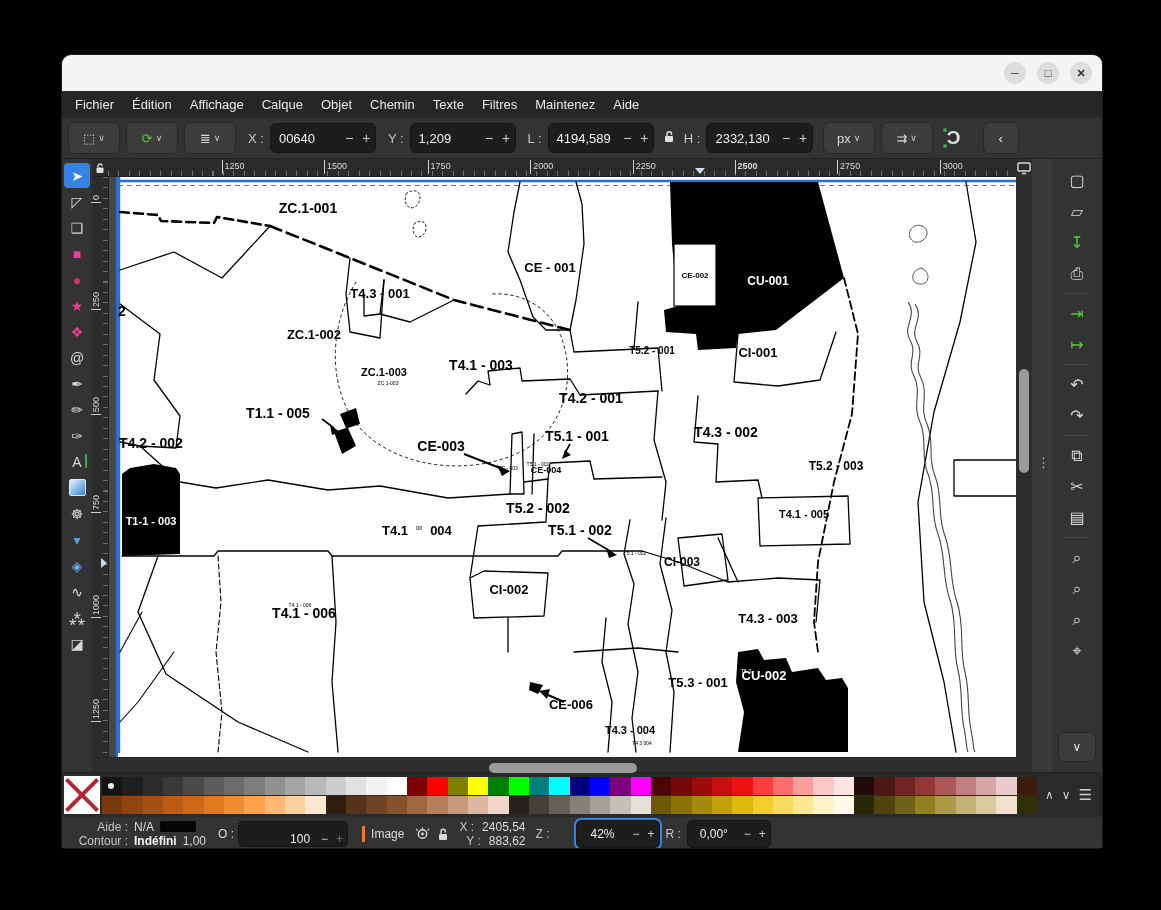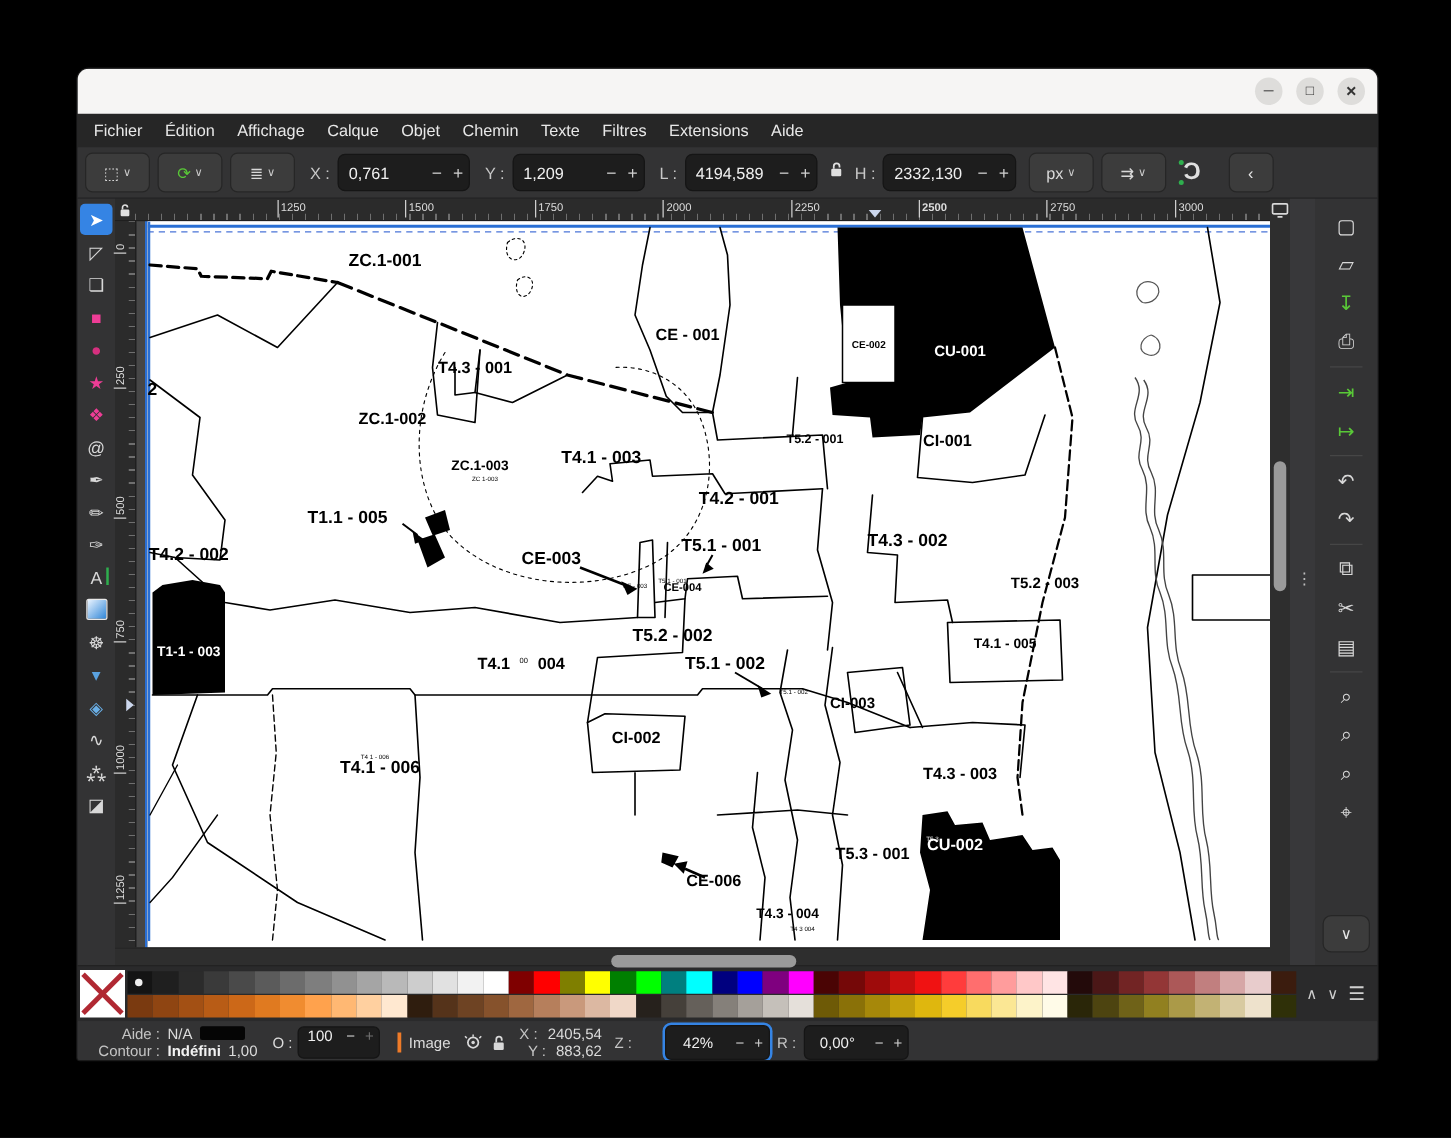--- a/index.html
+++ b/index.html
@@ -88,21 +88,21 @@
   .palctrl span{font-size:12px;}
   
   .statusbar{height:33px;background:#333334;display:flex;align-items:center;color:#dcdcdc;
     font-size:12px;gap:6px;padding:0 8px;}
   .fs{display:flex;flex-direction:column;line-height:14px;}
   .fs .r{display:flex;gap:6px;align-items:center;}
   .fs .k{color:#c4c4c4;min-width:58px;text-align:right;}
   .fillswatch{width:36px;height:11px;background:#050505;border-radius:2px;}
   .bold{font-weight:bold;color:#f2f2f2;}
   .ospin{display:flex;align-items:center;gap:4px;margin-left:6px;}
-  .obox{height:24px;background:#1d1d1d;border:1px solid #151515;border-radius:5px;display:flex;align-items:flex-start;}
+  .obox{height:24px;background:#1d1d1d;border:1px solid #151515;border-radius:5px;display:flex;align-items:flex-end;padding-left:44px;}
   .obox .val{padding:0 7px;font-size:12px;color:#f0f0f0;}
   .obox .sb{width:15px;text-align:center;color:#cfcfcf;}
   .obox .sb.dis{color:#6f6f6f;}
   .layerflag{display:flex;align-items:center;gap:6px;margin-left:8px;}
   .layerbar{width:3px;height:16px;background:#ef7b28;}
   .hint{font-size:11.5px;line-height:13px;color:#e4e4e4;margin-left:10px;width:238px;}
   .coords{display:flex;flex-direction:column;line-height:14px;align-items:flex-end;margin-left:4px;}
   .coords .r{display:flex;gap:8px;}
   .coords .k{color:#c4c4c4;}
   .zbox{height:26px;background:#1d1d1d;border:1px solid #151515;border-radius:5px;display:flex;
@@ -127,40 +127,40 @@
 
   <div class="menubar" id="menubar">
       <div class="menuitem">Fichier</div>
       <div class="menuitem">Édition</div>
       <div class="menuitem">Affichage</div>
       <div class="menuitem">Calque</div>
       <div class="menuitem">Objet</div>
       <div class="menuitem">Chemin</div>
       <div class="menuitem">Texte</div>
       <div class="menuitem">Filtres</div>
-      <div class="menuitem">Extensions</div>
+      <div class="menuitem">Maintenez</div>
       <div class="menuitem">Aide</div>
     </div>
 
   <div class="ctrlbar">
     <div class="tbtn">
       <span>⬚</span>
       <span class="chev">∨</span>
     </div>
     <div class="tbtn">
       <span style="color:#59c837">⟳</span>
       <span class="chev">∨</span>
     </div>
     <div class="tbtn">
       <span>≣</span>
       <span class="chev">∨</span>
     </div>
     <span class="lbl">X :</span>
     <div class="spin">
-      <span class="val">0,761</span>
+      <span class="val">00640</span>
       <span class="sb">−</span>
       <span class="sb">+</span>
     </div>
     <span class="lbl">Y :</span>
     <div class="spin">
       <span class="val">1,209</span>
       <span class="sb">−</span>
       <span class="sb">+</span>
     </div>
     <span class="lbl">L :</span>

